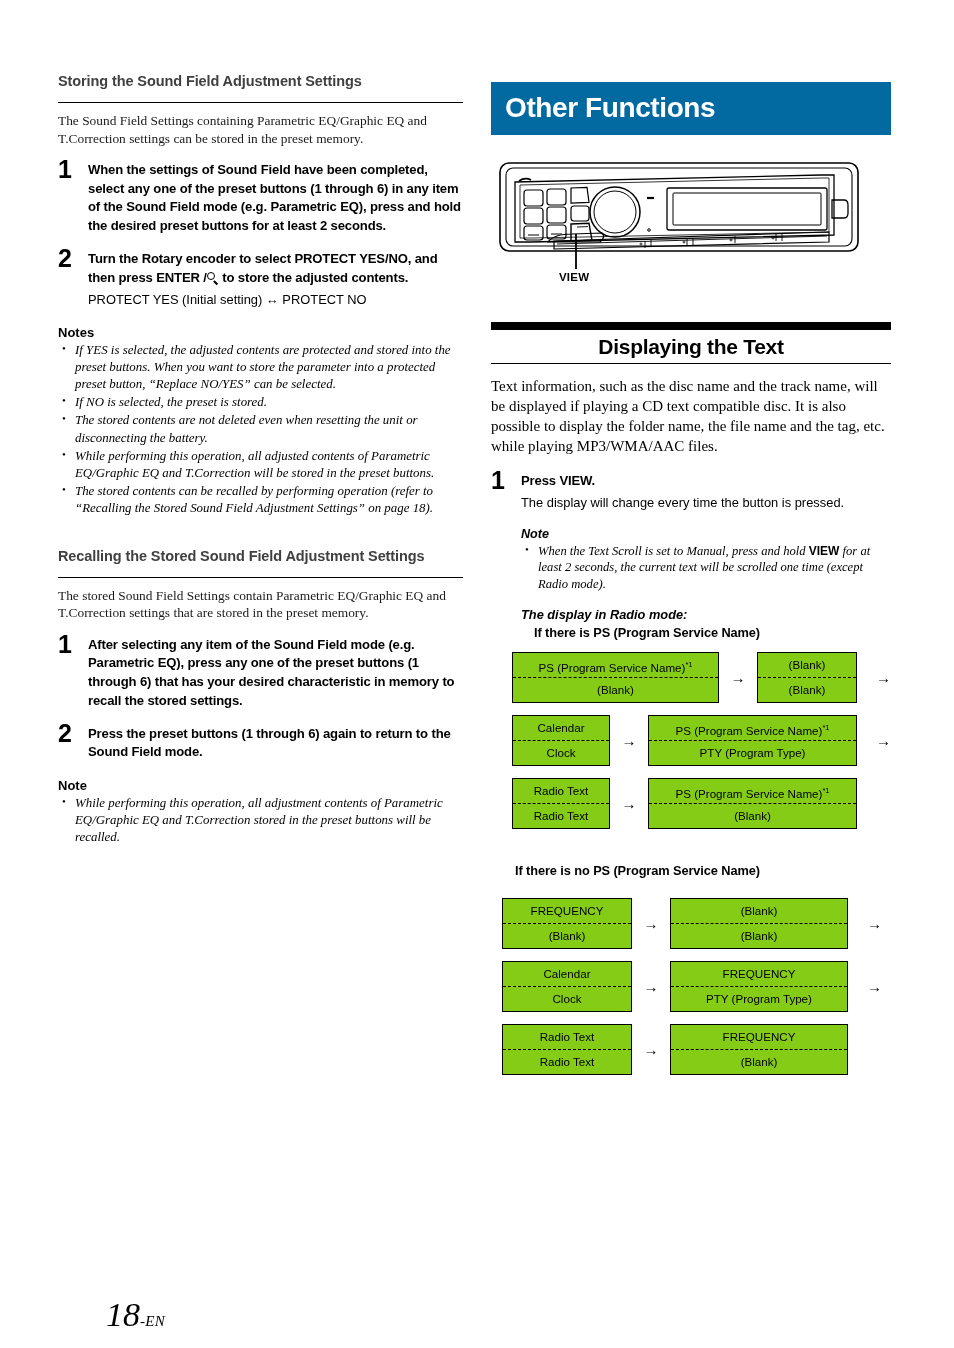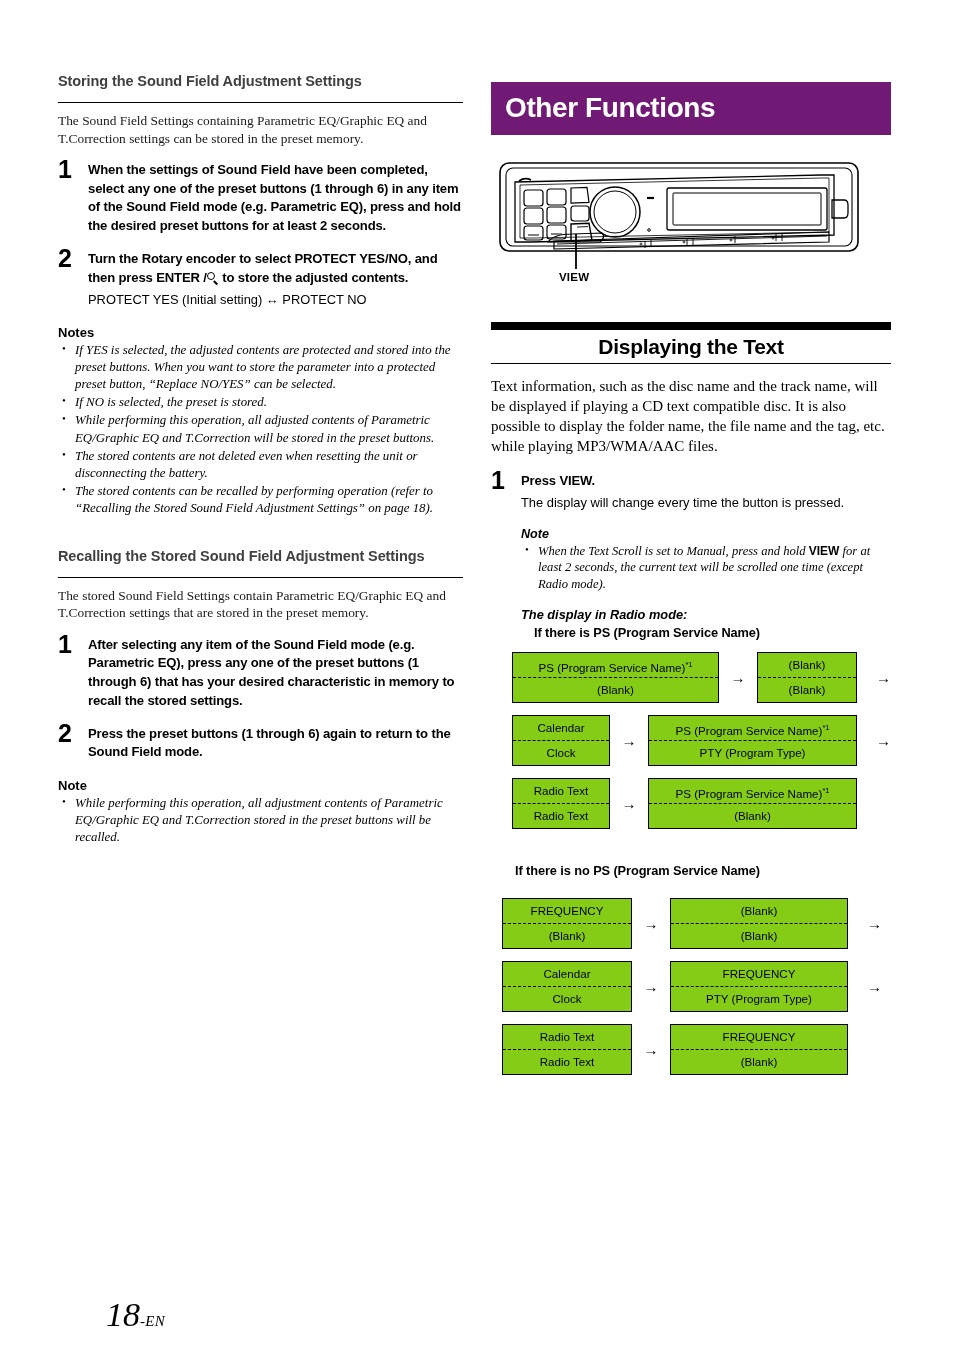--- a/index.html
+++ b/index.html
@@ -142,21 +142,21 @@
     content: "•";
     position: absolute;
     left: 4px;
     top: -1px;
     font-size: 11px;
     font-style: normal;
   }
 
   
   .banner {
-    background: #701a75;
+    background: #0369a1;
     color: #fff;
     font-family: "Liberation Sans", sans-serif;
     font-weight: bold;
     font-size: 28px;
     letter-spacing: -0.4px;
     padding: 12px 14px 13px 14px;
     line-height: 1.0;
   }
 
   
@@ -342,22 +342,22 @@
       <div class="step-body">
         <div class="step-text"><span>Turn the </span><span>Rotary encoder</span><span> to select PROTECT YES/NO, and then press </span><span>ENTER /</span><span class="mag-glyph"></span><span> to store the adjusted contents.</span></div>
         <div class="step-sub">PROTECT YES (Initial setting) ↔ PROTECT NO</div>
       </div>
     </div>
 
     <div class="notes-title">Notes</div>
     <ul class="notes-list">
       <li>If YES is selected, the adjusted contents are protected and stored into the preset buttons. When you want to store the parameter into a protected preset button, “Replace NO/YES” can be selected.</li>
       <li>If NO is selected, the preset is stored.</li>
+      <li>The stored contents are not deleted even when resetting the unit or disconnecting the battery.</li>
       <li>While performing this operation, all adjusted contents of Parametric EQ/Graphic EQ and T.Correction will be stored in the preset buttons.</li>
-      <li>The stored contents are not deleted even when resetting the unit or disconnecting the battery.</li>
       <li>The stored contents can be recalled by performing operation (refer to “Recalling the Stored Sound Field Adjustment Settings” on page 18).</li>
     </ul>
 
     <h2 class="sub-head second">Recalling the Stored Sound Field Adjustment Settings</h2>
     <p class="body-serif">The stored Sound Field Settings contain Parametric EQ/Graphic EQ and T.Correction settings that are stored in the preset memory.</p>
 
     <div class="step">
       <div class="step-num">1</div>
       <div class="step-body">
         <div class="step-text"><span>After selecting any item of the Sound Field mode (e.g. Parametric EQ), press any one of the </span><span>preset buttons (1 through 6)</span><span> that has your desired characteristic in memory to recall the stored settings.</span></div>

